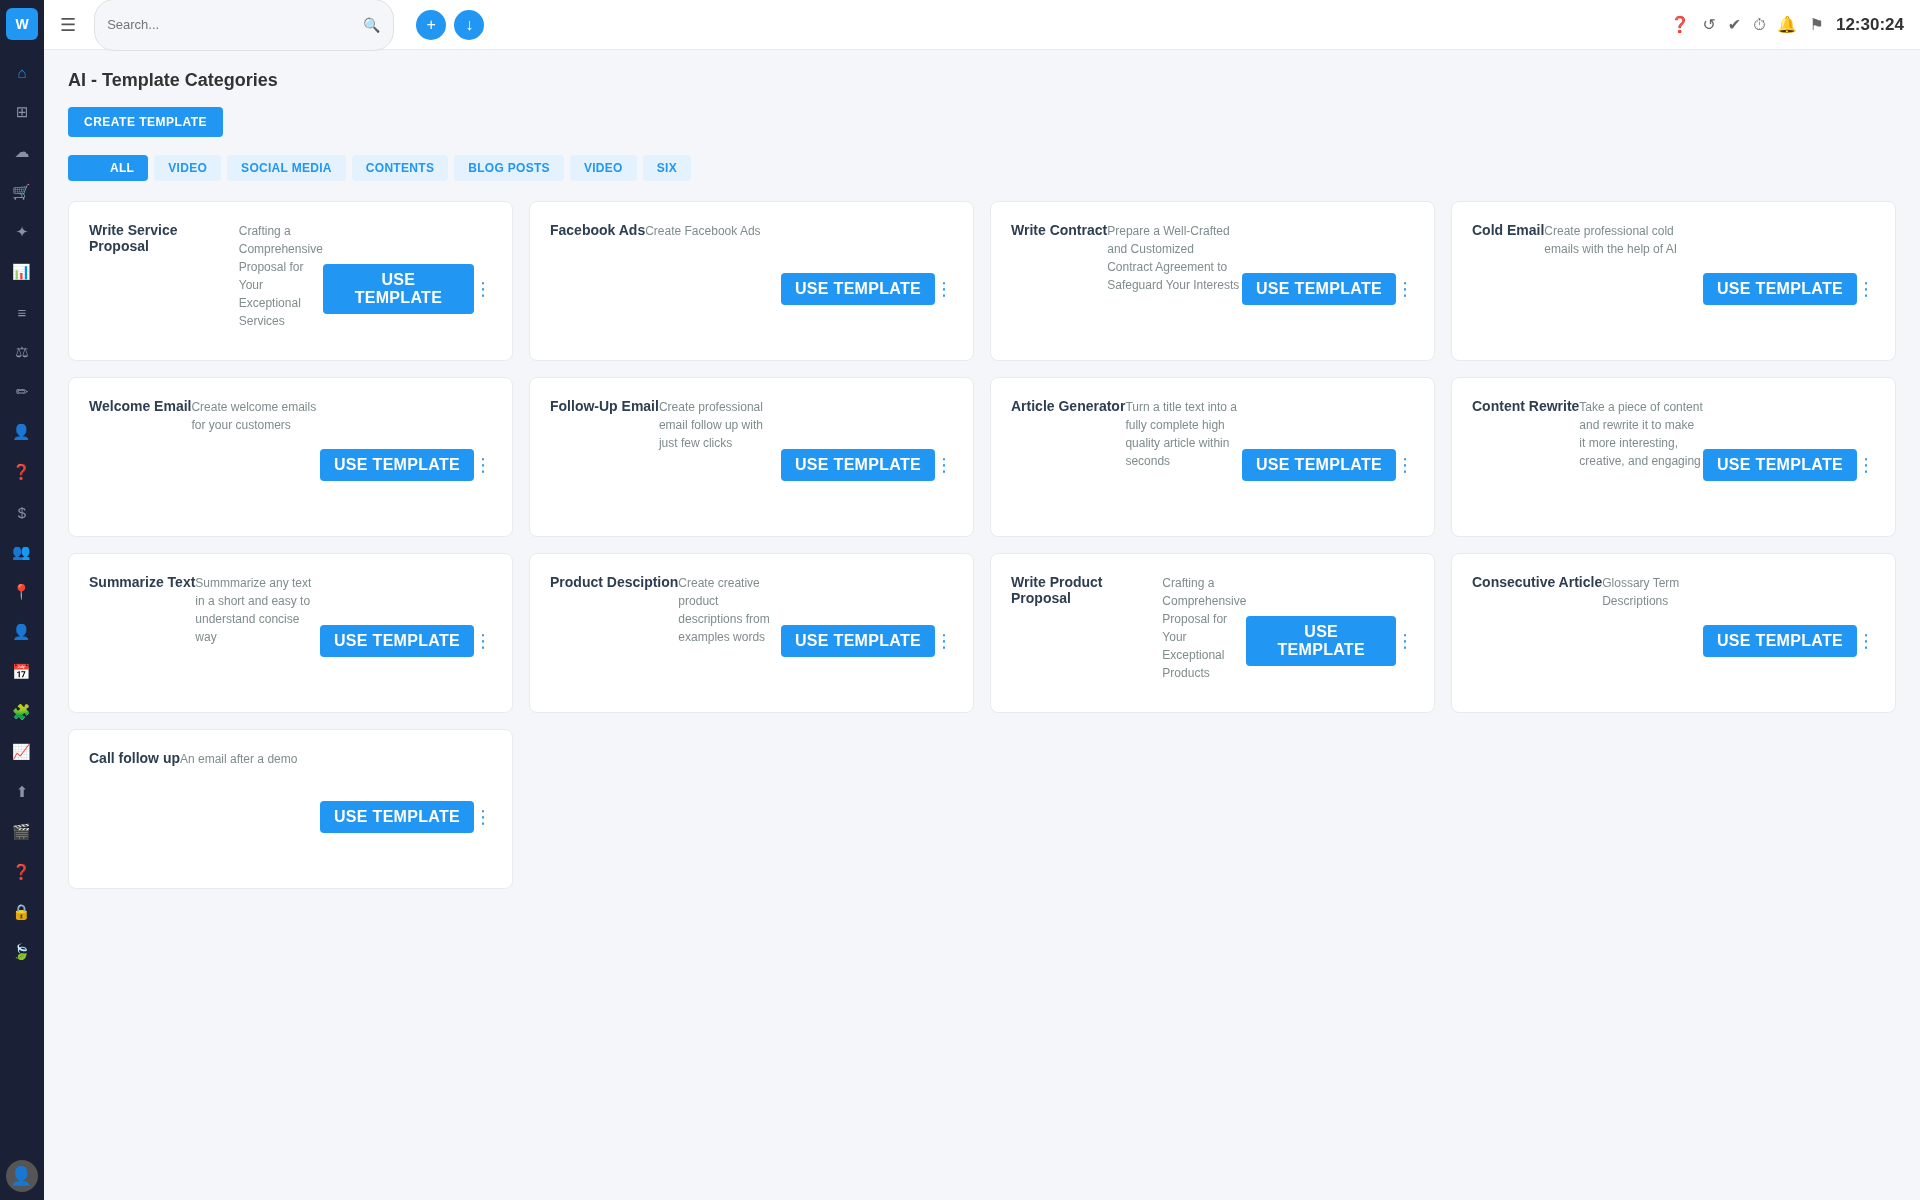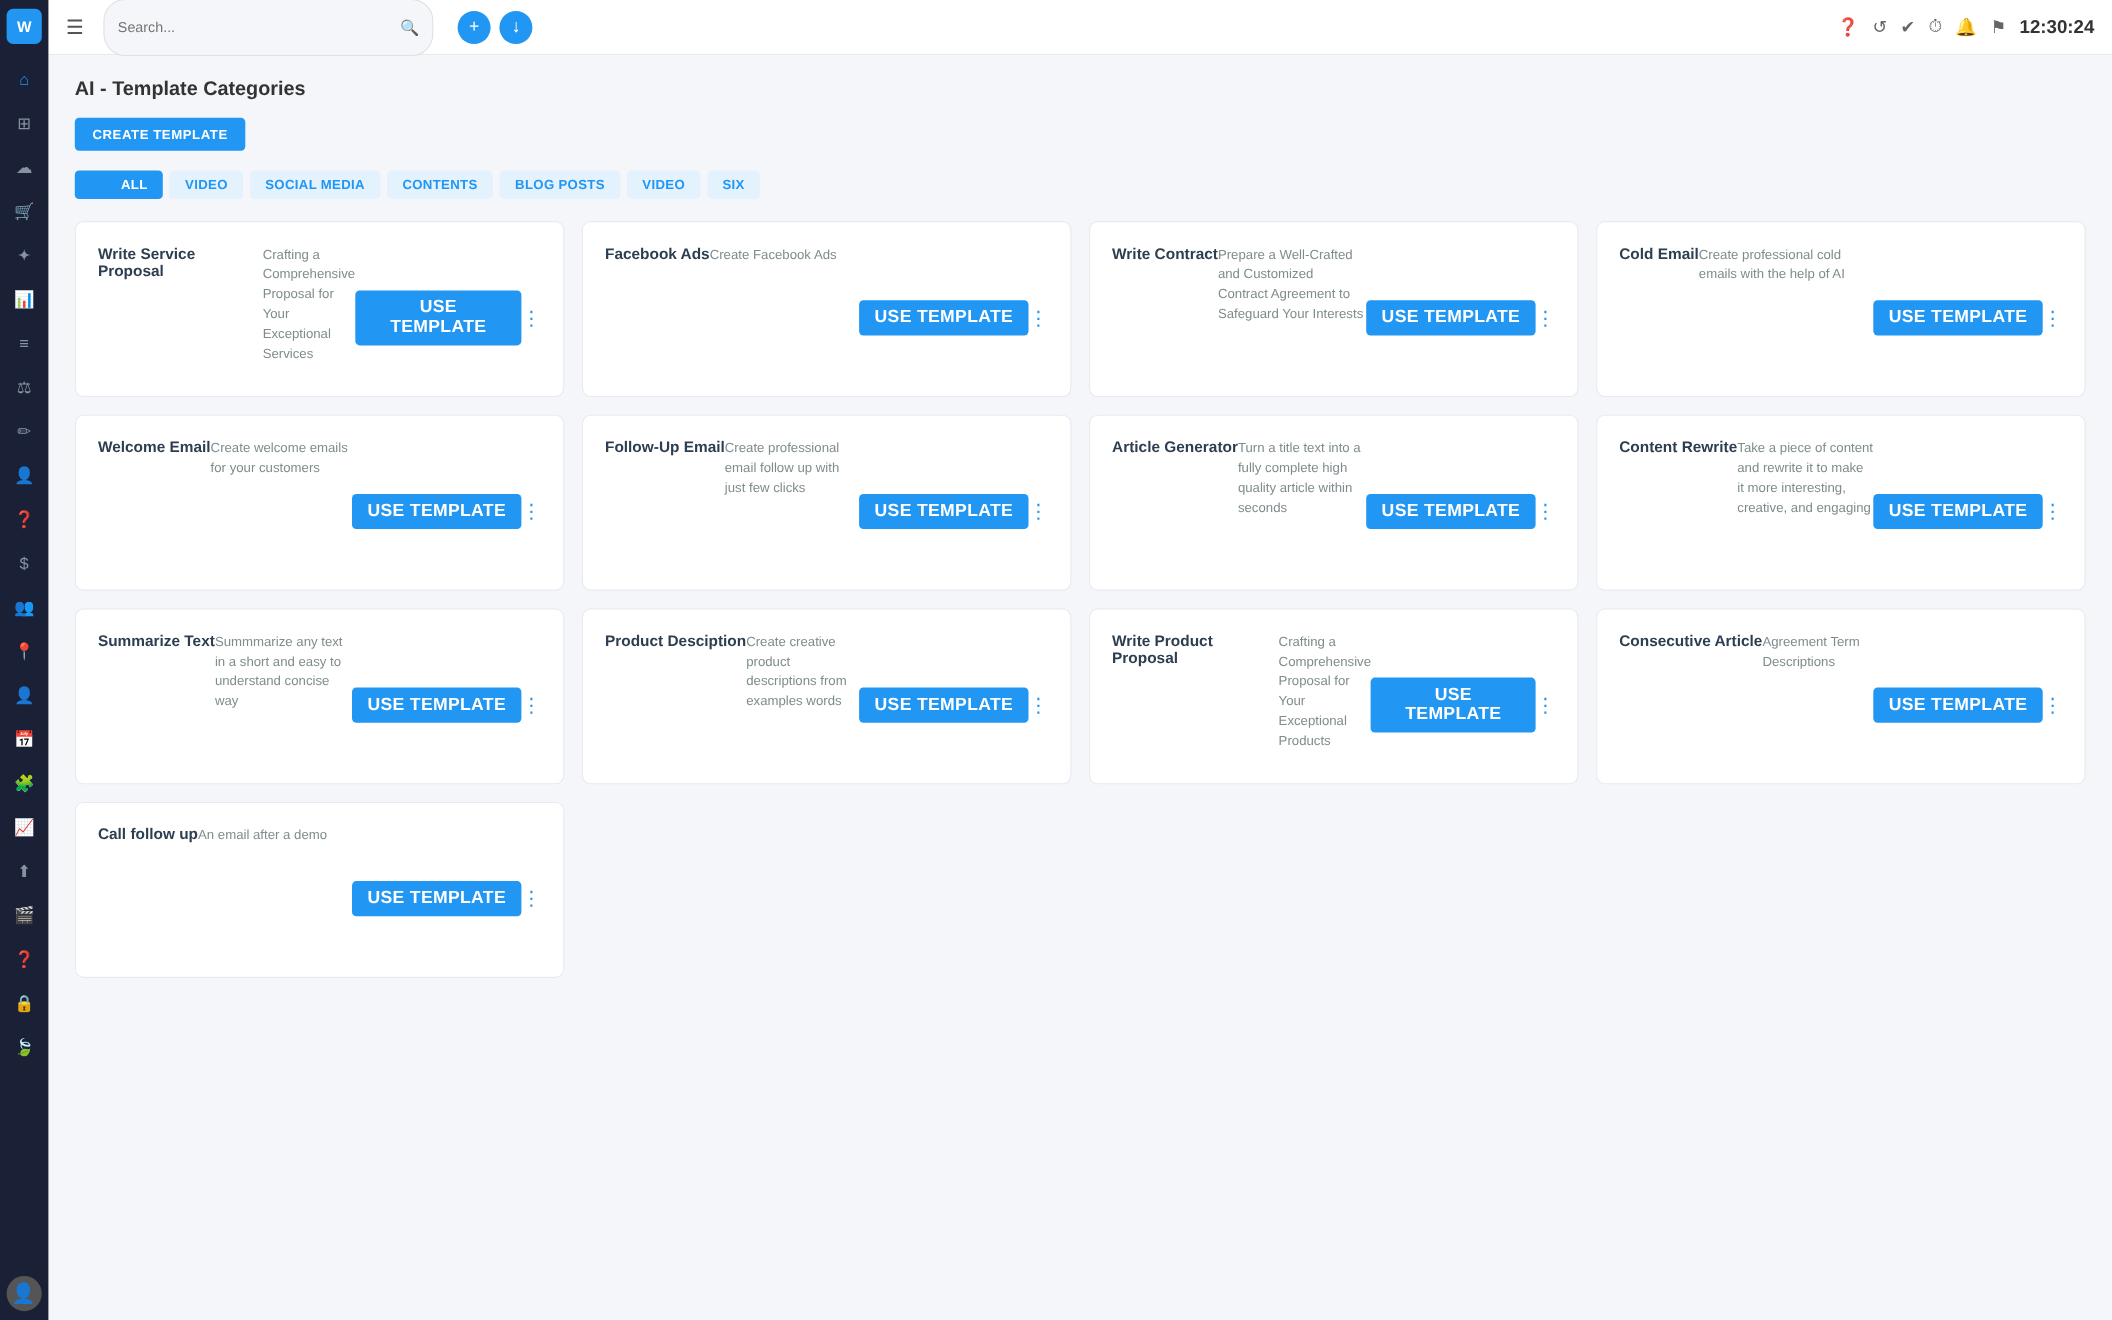--- a/index.html
+++ b/index.html
@@ -338,21 +338,21 @@
         <div class="template-card">
           <div class="card-title">Write Product Proposal</div>
           <div class="card-desc">Crafting a Comprehensive Proposal for Your Exceptional Products</div>
           <div class="card-footer">
             <button class="use-template-btn">USE TEMPLATE</button>
             <span class="card-more">⋮</span>
           </div>
         </div>
         <div class="template-card">
           <div class="card-title">Consecutive Article</div>
-          <div class="card-desc">Agreement Term Descriptions</div>
+          <div class="card-desc">Glossary Term Descriptions</div>
           <div class="card-footer">
             <button class="use-template-btn">USE TEMPLATE</button>
             <span class="card-more">⋮</span>
           </div>
         </div>
         <div class="template-card">
           <div class="card-title">Call follow up</div>
           <div class="card-desc">An email after a demo</div>
           <div class="card-footer">
             <button class="use-template-btn">USE TEMPLATE</button>

